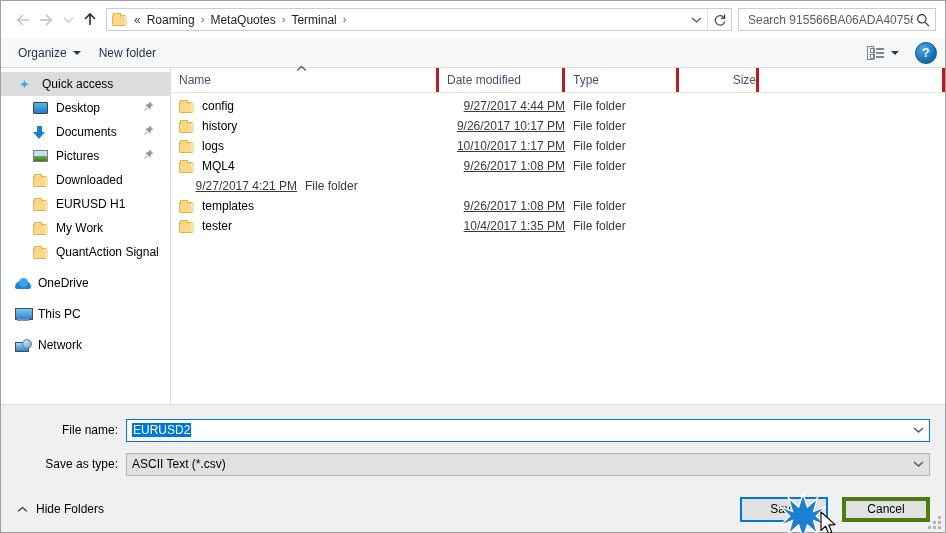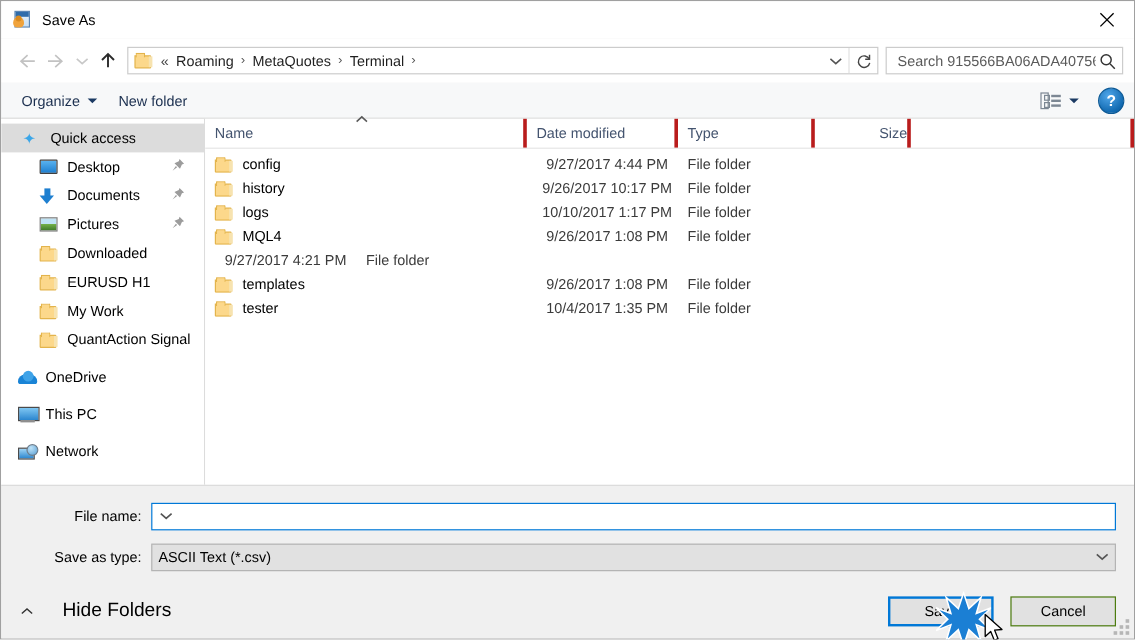--- a/index.html
+++ b/index.html
@@ -358,21 +358,22 @@
   }
   .cell-name {
     width: 268px; flex: 0 0 268px;
     display: flex; align-items: center;
     padding-left: 8px; gap: 7px;
     overflow: hidden; white-space: nowrap;
   }
   .cell-date {
     width: 126px; flex: 0 0 126px;
     color: #3b3b3b; padding-left: 8px;
-    text-align: center;
+    text-align: right;
+    text-decoration: underline;
   }
   .cell-type {
     width: 114px; flex: 0 0 114px;
     color: #3b3b3b; padding-left: 8px;
   }
   .cell-size { width: 80px; flex: 0 0 80px; }
 
   
   .form {
     flex: 0 0 auto;
@@ -421,31 +422,31 @@
   
   .footer {
     flex: 0 0 auto;
     height: 46px;
     background: #f0f0f0;
     display: flex; align-items: center;
     padding: 0 15px 0 10px;
     position: relative;
   }
   .hide-folders {
-    display: flex; align-items: flex-end; gap: 24px;
-    font-size: 16px; color: #000;
+    display: flex; align-items: flex-end; gap: 8px;
+    font-size: 12px; color: #000;
     padding: 4px 6px;
   }
   .btns { margin-left: auto; display: flex; gap: 14px; position: relative;}
   .btn {
     width: 88px; height: 25px;
     font-size: 12px;
     display: flex; align-items: center; justify-content: center;
     background: #e1e1e1;
-    border: 1px solid #4d7c0f;
+    border: 4px solid #4d7c0f;
     color: #000;
   }
   .btn.default {
     border: 2px solid #0078d7;
     background: #e1e1e1;
   }
   .click-burst {
     position: absolute;
     left: 40px; top: -4px;
     width: 46px; height: 46px;
@@ -469,34 +470,20 @@
   .grip i:nth-child(3){ right:10px; bottom:0; }
   .grip i:nth-child(4){ right:0; bottom:5px; }
   .grip i:nth-child(5){ right:5px; bottom:5px; }
   .grip i:nth-child(6){ right:0; bottom:10px; }
 </style>
 </head>
 <body>
 
 <div class="dialog">
 
-  <div class="titlebar">
-    <span class="title-icon">
-      <span class="doc"></span>
-        <span class="bar"></span>
-      <span class="person"></span>
-        <span class="head"></span>
-    </span>
-    <span class="title-text">Save As</span>
-    <div class="close-btn">
-      <svg width="13" height="13" viewBox="0 0 13 13">
-          <path d="M1 1 L12 12 M12 1 L1 12" stroke="#000" stroke-width="1.1" fill="none"></path>
-        </svg>
-    </div>
-  </div>
 
   <div class="navbar">
     <div class="nav-arrow disabled">
       <svg width="17" height="14" viewBox="0 0 17 14" fill="none" stroke-width="1.4">
           <path d="M9 2 L3.5 7 L9 12 M3.5 7 H15"></path>
         </svg>
     </div>
     <div class="nav-arrow disabled">
       <svg width="17" height="14" viewBox="0 0 17 14" fill="none" stroke-width="1.4">
           <path d="M8 2 L13.5 7 L8 12 M13.5 7 H2"></path>
@@ -774,20 +761,21 @@
           <div class="cell-size"></div>
         </div>
       </div>
     </div>
   </div>
 
   <div class="form">
     <div class="form-row">
       <div class="form-label">File name:</div>
       <div class="combo filename">
+        <div class="val"><span class="sel-text">EURUSD2</span></div>
         <div class="drop">
           <svg width="11" height="8" viewBox="0 0 11 8">
               <path d="M1 2 L5.5 6 L10 2" stroke="#555" stroke-width="1.4" fill="none"></path>
             </svg>
         </div>
       </div>
     </div>
     <div class="form-row">
       <div class="form-label">Save as type:</div>
       <div class="combo filetype">

